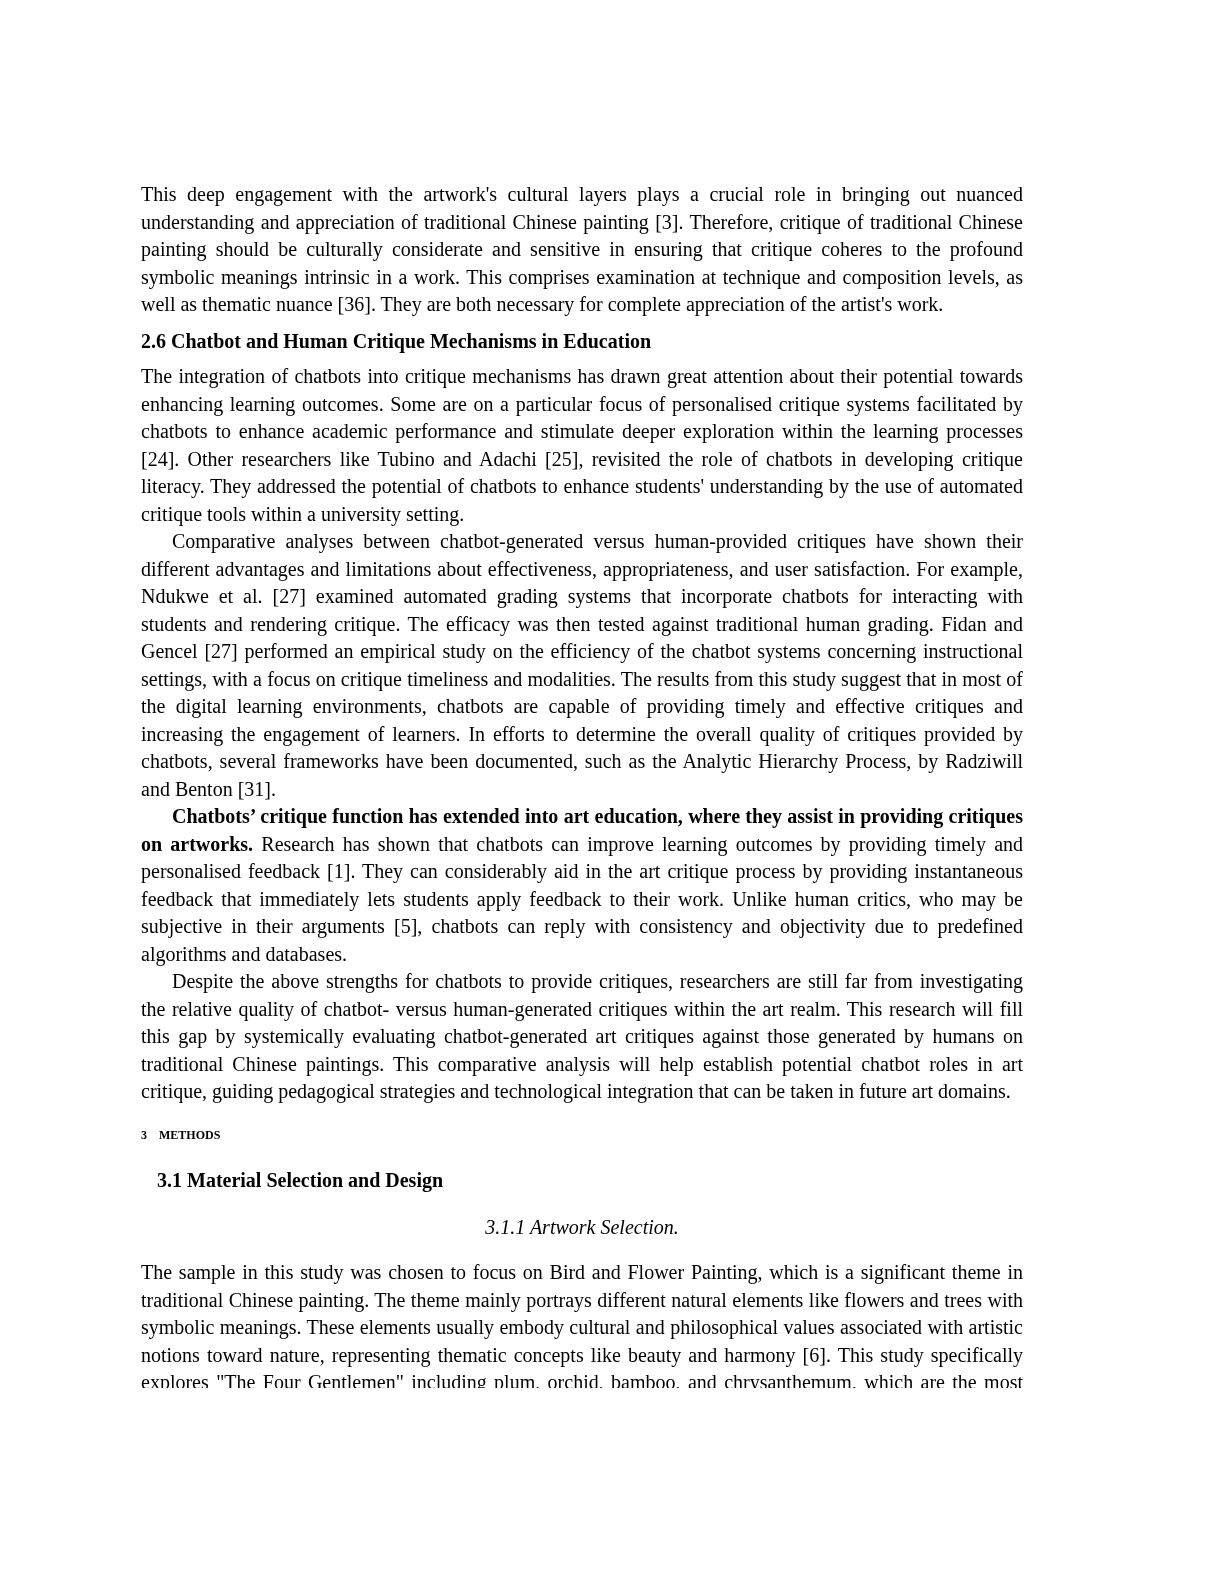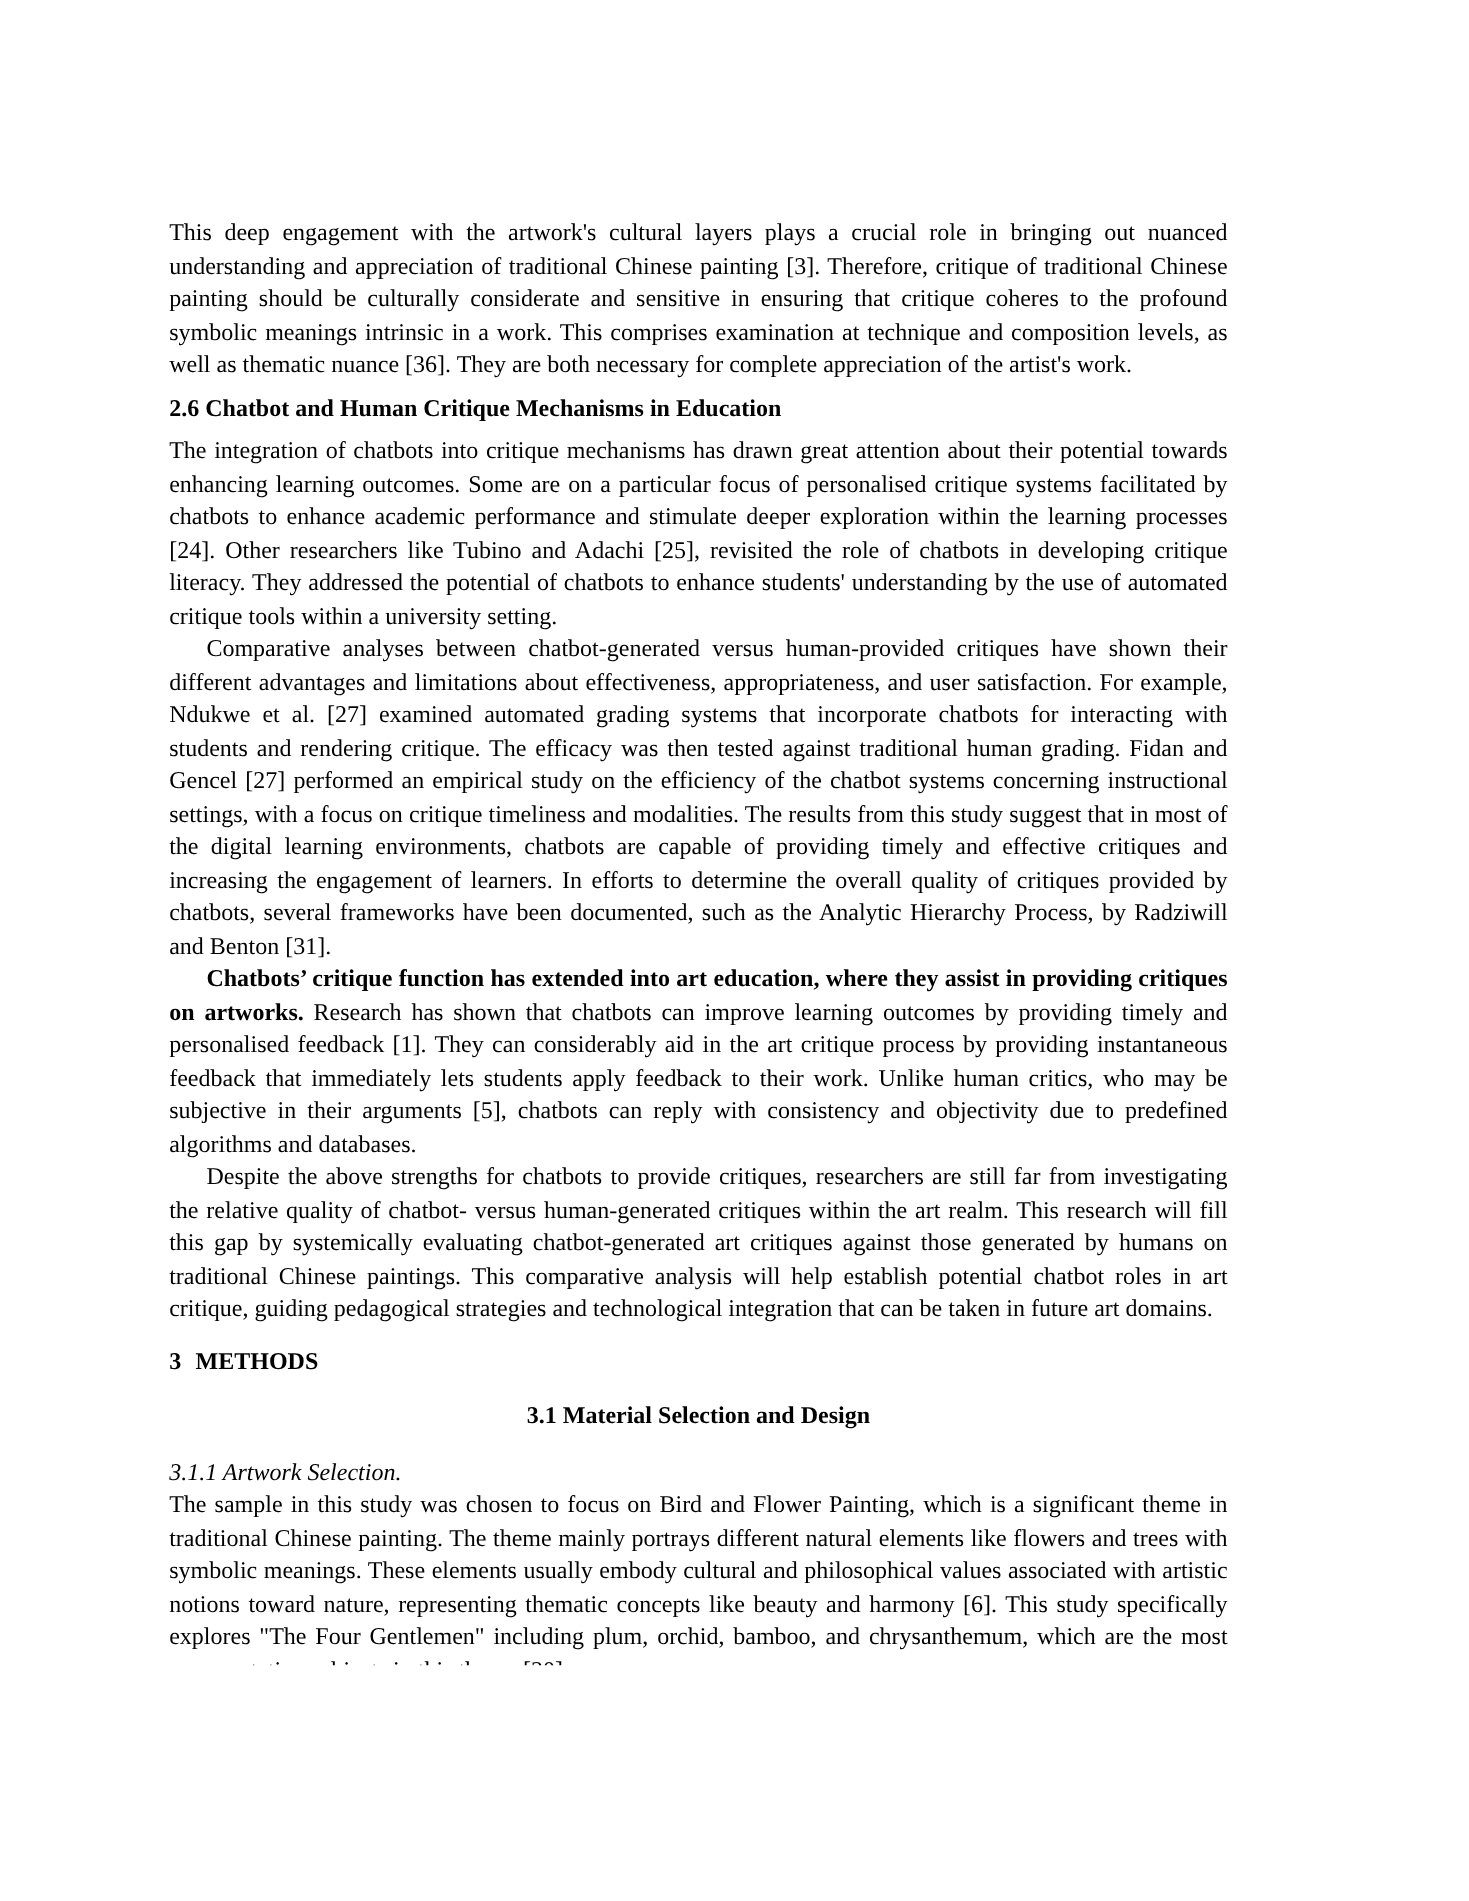--- a/index.html
+++ b/index.html
@@ -27,33 +27,34 @@
   }
   .indent { text-indent: 31px; }
   .lead-bold { font-weight: bold; }
   .subsection-heading {
     font-size: 20px;
     line-height: 27.5px;
     font-weight: bold;
     margin: 9px 0 8px 0;
   }
   .section-heading {
-    font-size: 20px;
+    font-size: 12px;
     line-height: 27.5px;
     font-weight: bold;
     margin: 16px 0 0 0;
   }
   .sec-num { margin-right: 12px; }
-  .h31 { margin: 18px 0 0 0; text-align: center; }
+  .h31 { margin: 18px 0 0 16px; }
   .subsubsection-heading {
     font-size: 20px;
     line-height: 27.5px;
     font-weight: normal;
     font-style: italic;
-    margin: 19px 0 0 0;
+    margin: 19px 0 18px 0;
+    text-align: center;
   }
   .page-footer {
     position: absolute;
     left: 141px;
     top: 1491px;
     width: 882px;
     text-align: center;
   }
   .page-number {
     font-size: 20px;

